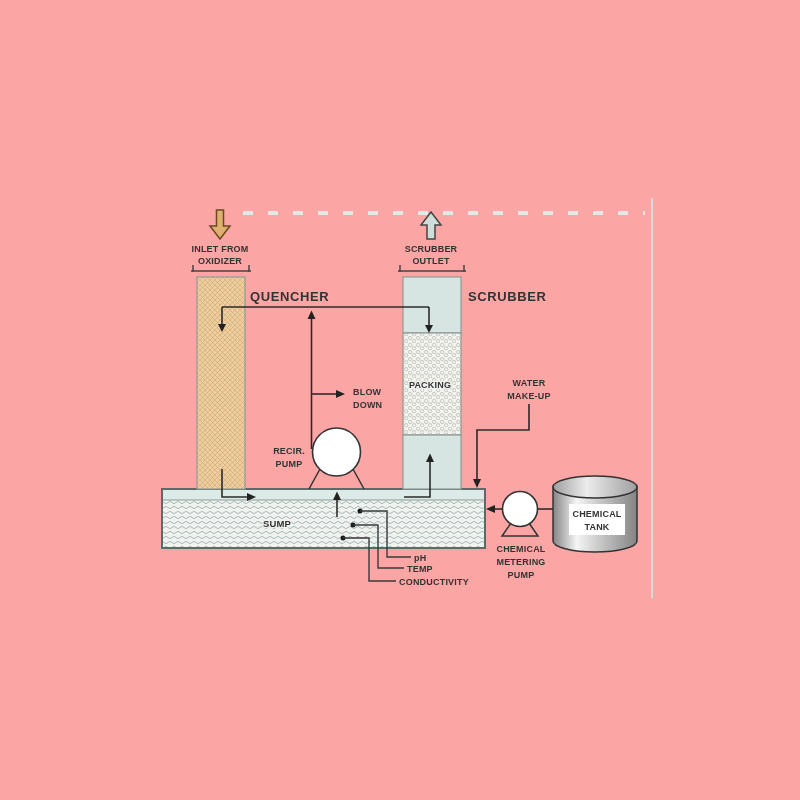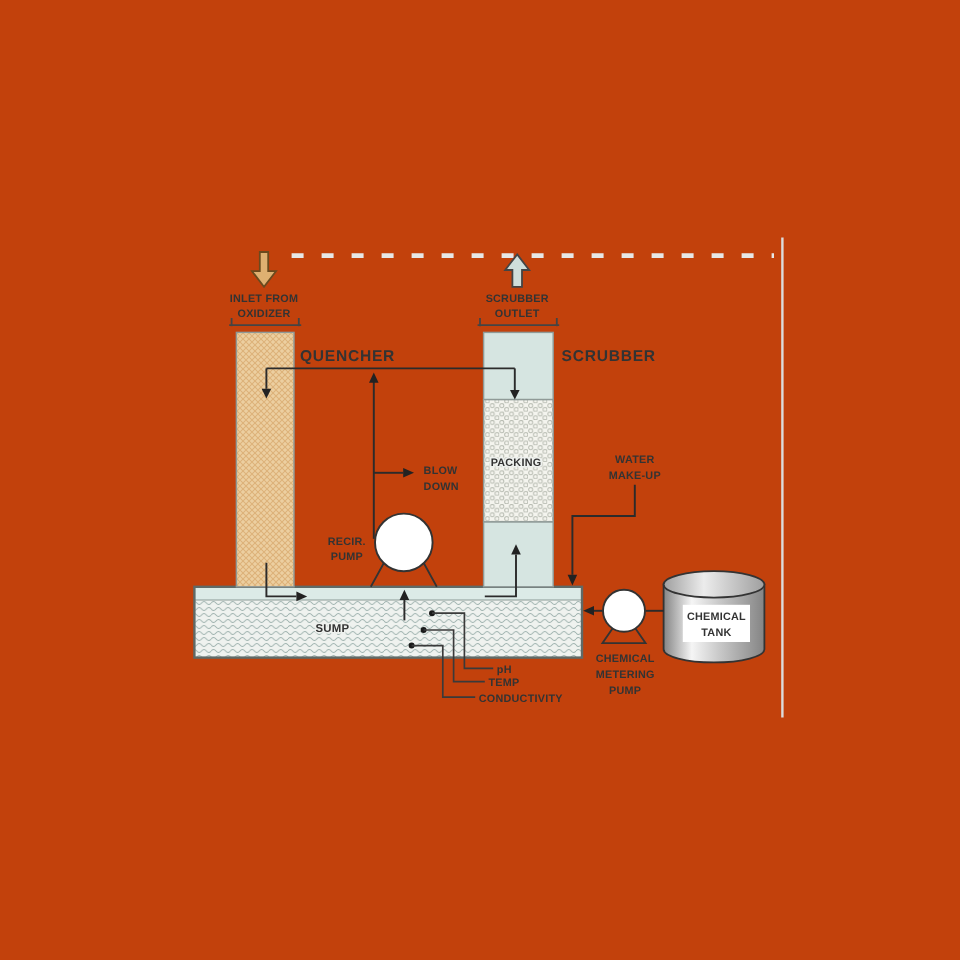--- a/index.html
+++ b/index.html
@@ -1,16 +1,16 @@
 <!DOCTYPE html>
 <html><head>
 <meta charset="utf-8">
 <style>
   html,body{margin:0;padding:0;background:#ffffff;}
-  .stage{position:relative;width:800px;height:800px;background:#c2410c;overflow:hidden;
+  .stage{position:relative;width:800px;height:800px;background:#fca5a5;overflow:hidden;
          font-family:"Liberation Sans", sans-serif;}
   svg{position:absolute;left:0;top:0;}
   text{fill:#333333;font-family:"Liberation Sans", sans-serif;}
   .lbl-sm{font-size:9px;font-weight:bold;letter-spacing:.2px;}
   .lbl-lg{font-size:13px;font-weight:bold;letter-spacing:.6px;}
   .lbl-mid{font-size:9.5px;font-weight:bold;letter-spacing:.2px;}
   .halo{paint-order:stroke;stroke:#eef1ee;stroke-width:2.5px;}
   .pipe{stroke:#2b2b2b;stroke-width:1.6;fill:none;}
   .sensorline{stroke:#3a3a3a;stroke-width:1.4;fill:none;}
   .ah{fill:#222222;stroke:none;}

